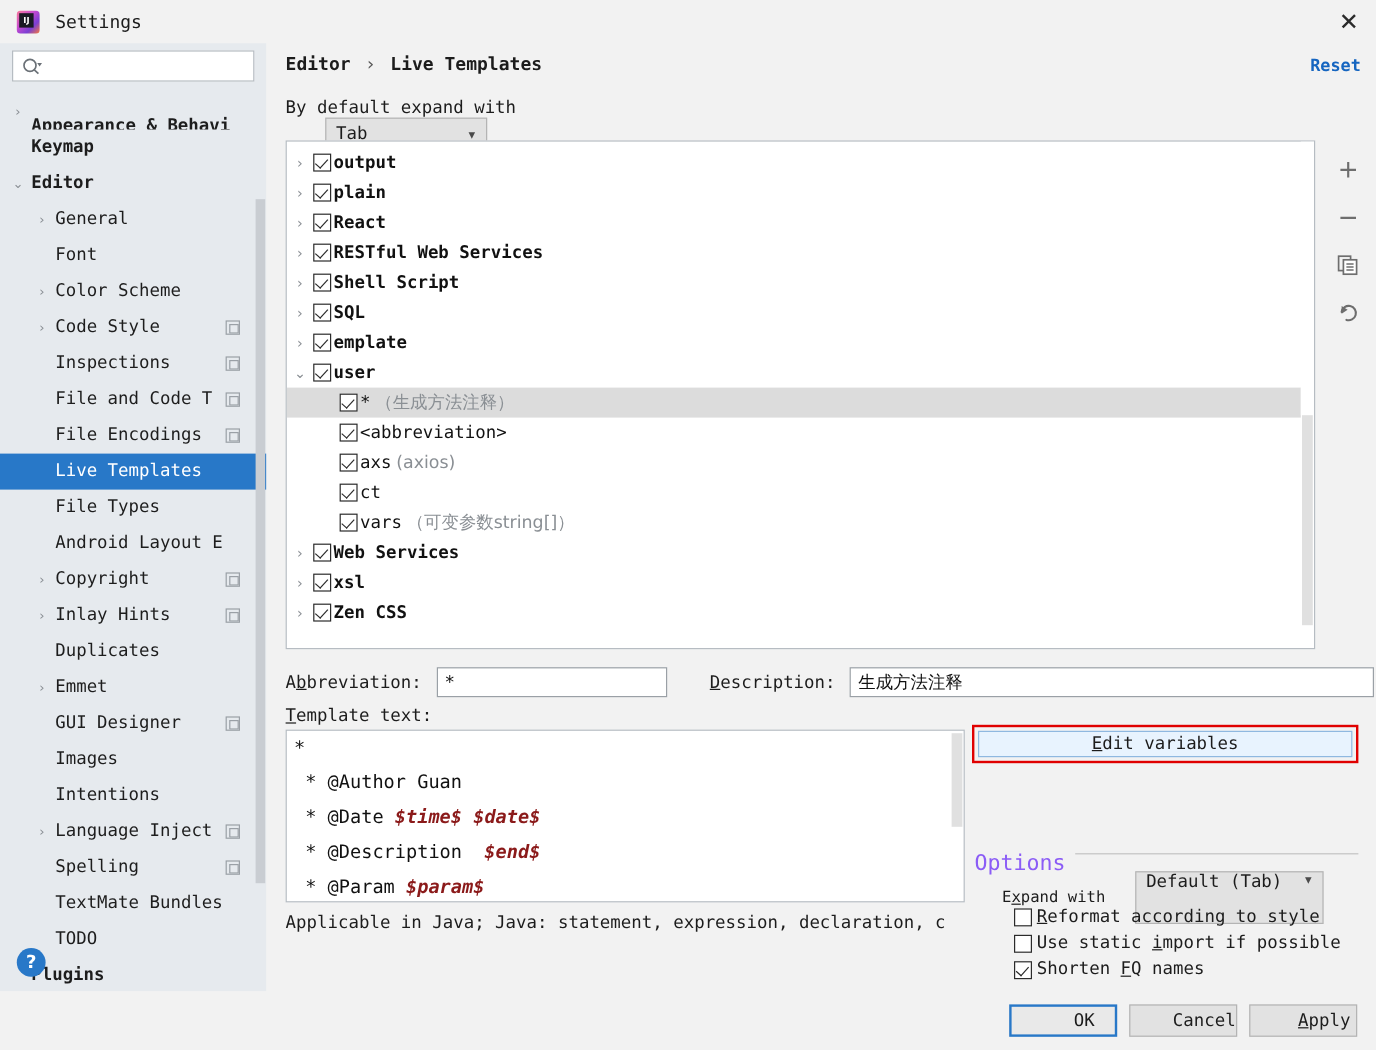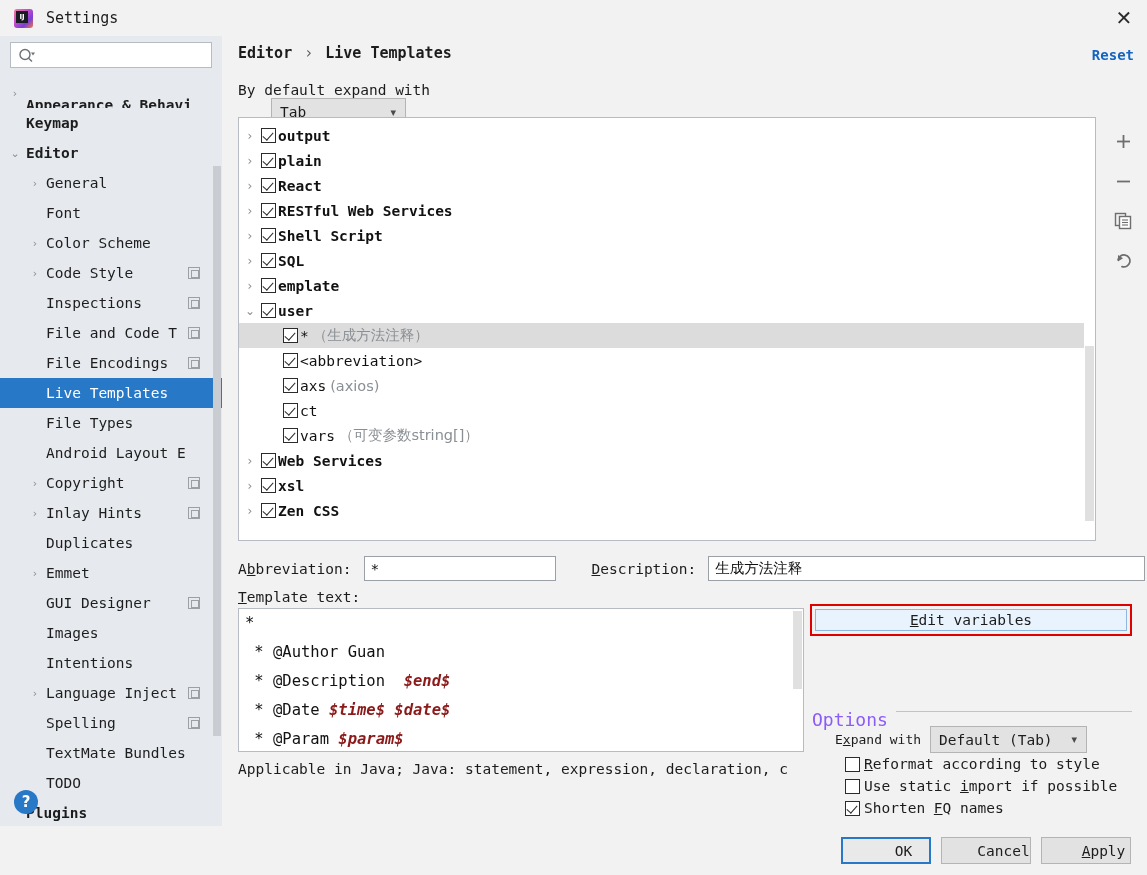--- a/index.html
+++ b/index.html
@@ -234,23 +234,23 @@
   }
   .options-head .t { font-size: 18px; color: #8b5cf6; margin-top: 16px; }
   .options-head .rule { flex: 1; height: 1px; background: #c3c3c3; }
 
   .expand-with-row {
     position: absolute; left: 613px; top: 690px;
     display: flex; align-items: center;
   }
   .expand-with-row .lab2 { font-size: 13px; color: #1c1c1c; }
   .combo2 {
-    margin-left: 9px; width: 157px; height: 27px;
+    margin-left: 25px; width: 157px; height: 44px;
     background: #e2e2e2; border: 1px solid #b4b4b4;
-    display: flex; align-items: center; padding: 0 8px;
+    display: flex; align-items: flex-start; padding: 0 8px;
     font-size: 14.5px; color: #1c1c1c; position: relative; cursor: pointer;
   }
   .combo2 .chev {
     position: absolute; right: 9px; color: #4a4a4a; font-size: 11px;
     font-family: "DejaVu Sans", sans-serif;
   }
 
   .opt-chk-row {
     position: absolute; left: 623px;
     display: flex; align-items: center; font-size: 14.5px; color: #1c1c1c;
@@ -574,22 +574,22 @@
       <span>生成方法注释</span>
     </div>
   </div>
 
   <div class="tt-text-label"><u>T</u><span>emplate text:</span></div>
 
   <div class="tpl-area">
     <div id="tpl-lines">
         <div class="tpl-line"><span>*</span></div>
         <div class="tpl-line"><span> * @Author Guan</span></div>
+        <div class="tpl-line"><span> * @Date </span><span class="tpl-var">$time$</span><span> </span><span class="tpl-var">$date$</span></div>
         <div class="tpl-line"><span> * @Description  </span><span class="tpl-var">$end$</span></div>
-        <div class="tpl-line"><span> * @Date </span><span class="tpl-var">$time$</span><span> </span><span class="tpl-var">$date$</span></div>
         <div class="tpl-line"><span> * @Param </span><span class="tpl-var">$param$</span></div>
       </div>
     <div class="tpl-sb"></div>
   </div>
 
   <div class="applicable">Applicable in Java; Java: statement, expression, declaration, c</div>
 
   <div class="edit-vars-wrap">
     <div class="edit-vars">
         <u>E</u>

